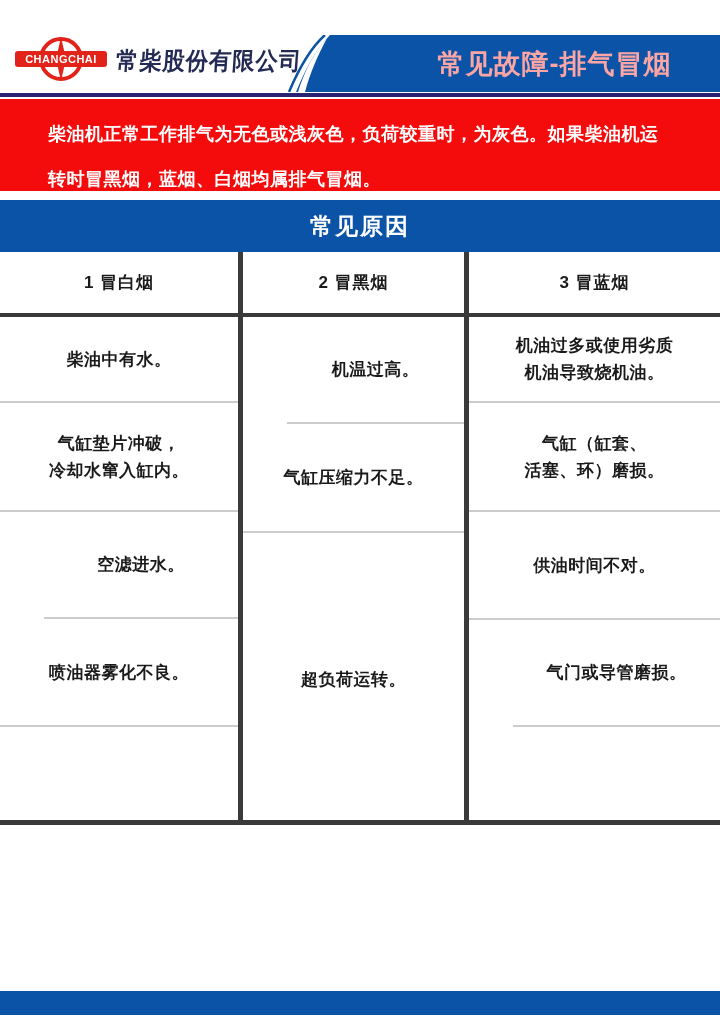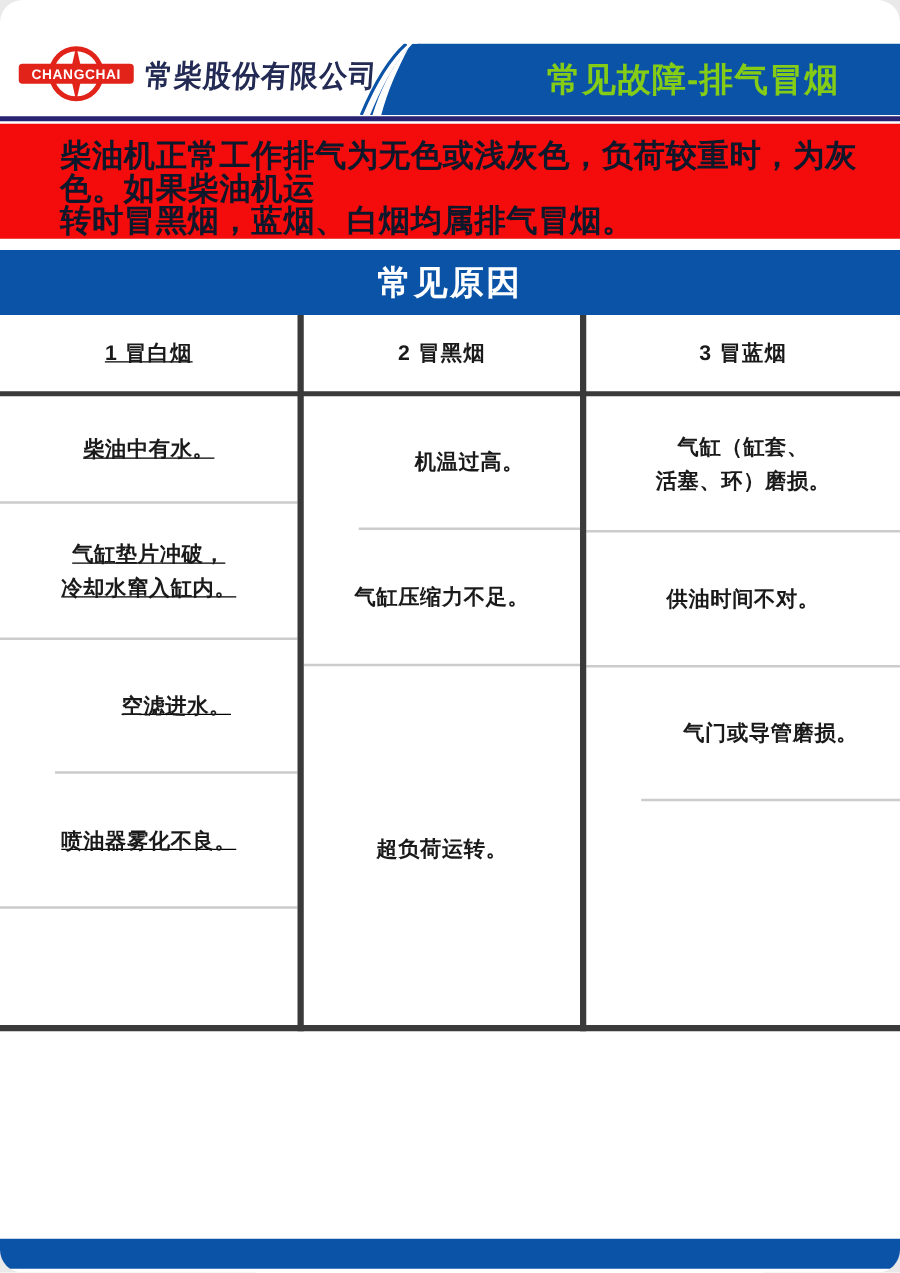--- a/index.html
+++ b/index.html
@@ -1,47 +1,47 @@
 <!DOCTYPE html>
 <html style="--blue: #0b53a6; --red: #f40b0b; --navy: #2a2272; --logo_red: #e2231a; --ink: #232a54; --text: #1a1a1a; --border_dark: #3a3a3a; --border_light: #cccccc;"><head>
 <meta charset="utf-8">
 <style>
   html,body{margin:0;padding:0;}
   body{background:#e9e9e9;font-family:"Liberation Sans","DejaVu Sans",sans-serif;}
-  .page{position:relative;width:720px;height:1018px;background:#ffffff;overflow:hidden;margin:0 auto;border-radius:18px;}
+  .page{position:relative;width:720px;height:1018px;background:#ffffff;overflow:hidden;margin:0 auto;}
 
   
   .logo-row{position:absolute;left:14px;top:32px;height:58px;display:flex;align-items:center;gap:8px;}
   .emblem{width:94px;height:58px;flex:0 0 auto;}
   .company-name{font-size:24px;font-weight:bold;color:var(--ink,#232a54);white-space:nowrap;
     transform:skewX(-4deg) scaleX(.93);transform-origin:left center;letter-spacing:1px;}
 
   
   .title-bar{position:absolute;left:334px;top:35px;width:386px;height:57px;background:var(--blue,#0b53a6);
     display:flex;align-items:center;justify-content:center;padding-left:55px;box-sizing:border-box;}
-  .title-bar .title{color:#84cc16;font-size:27px;font-weight:bold;letter-spacing:1px;white-space:nowrap;}
+  .title-bar .title{color:#fca5a5;font-size:27px;font-weight:bold;letter-spacing:1px;white-space:nowrap;}
   .swoosh{position:absolute;left:284px;top:35px;width:52px;height:57px;}
 
   
   .navy-line{position:absolute;left:0;top:93px;width:720px;height:4px;background:var(--navy,#2a2272);}
 
   
   .notice{position:absolute;left:0;top:99px;width:720px;height:92px;background:var(--red,#f40b0b);box-sizing:border-box;
     padding:13px 28px 0 48px;}
-  .notice-text{color:#0f172a;font-size:25px;font-weight:bold;line-height:26px;white-space:pre-line;letter-spacing:.5px;}
+  .notice-text{color:#ffffff;font-size:18px;font-weight:bold;line-height:45px;white-space:pre-line;letter-spacing:.5px;}
 
   
   .section-bar{position:absolute;left:0;top:200px;width:720px;height:52px;background:var(--blue,#0b53a6);
     display:flex;align-items:center;justify-content:center;}
-  .section-bar .section-title{color:#ffffff;font-size:27px;font-weight:bold;letter-spacing:2px;text-align:right;}
+  .section-bar .section-title{color:#ffffff;font-size:23px;font-weight:bold;letter-spacing:2px;text-align:right;}
 
   
   .tbl{position:absolute;left:0;top:252px;width:720px;height:573px;}
   .col{position:absolute;top:0;height:573px;display:flex;flex-direction:column;}
-  .col.c1{left:0;width:238px;text-decoration:underline;}
+  .col.c1{left:0;width:238px;}
   .col.c2{left:243px;width:221px;}
   .col.c3{left:469px;width:251px;}
   .col-header{height:61px;display:flex;align-items:center;justify-content:center;
     font-size:17px;font-weight:bold;color:var(--text,#1a1a1a);letter-spacing:1px;}
   .hr-thick-top{position:absolute;left:0;top:313px;width:720px;height:4px;background:var(--border_dark,#3a3a3a);z-index:3;}
   .hr-thick-bottom{position:absolute;left:0;top:820px;width:720px;height:5px;background:var(--border_dark,#3a3a3a);z-index:3;}
   .vline{position:absolute;top:0;width:5px;height:573px;background:var(--border_dark,#3a3a3a);z-index:2;}
   .vline.v1{left:238px;}
   .vline.v2{left:464px;}
   .spacer{height:4px;}
@@ -110,20 +110,22 @@
       <div class="col-header">2 冒黑烟</div>
       <div class="spacer"></div>
       <div class="cell r3">机温过高。</div>
       <div class="cell r2">气缸压缩力不足。</div>
       <div class="cell r5">超负荷运转。</div>
     </div>
 
     <div class="col c3">
       <div class="col-header">3 冒蓝烟</div>
       <div class="spacer"></div>
+      <div class="cell r1">机油过多或使用劣质
+机油导致烧机油。</div>
       <div class="cell r2">气缸（缸套、
 活塞、环）磨损。</div>
       <div class="cell r4">供油时间不对。</div>
       <div class="cell r3">气门或导管磨损。</div>
     </div>
 
     <div class="vline v1"></div>
     <div class="vline v2"></div>
   </div>
   <div class="hr-thick-top"></div>

